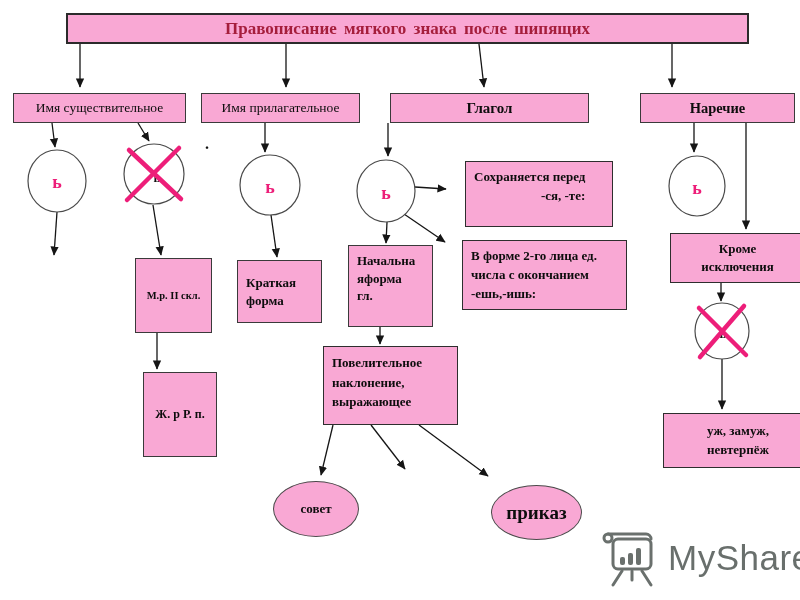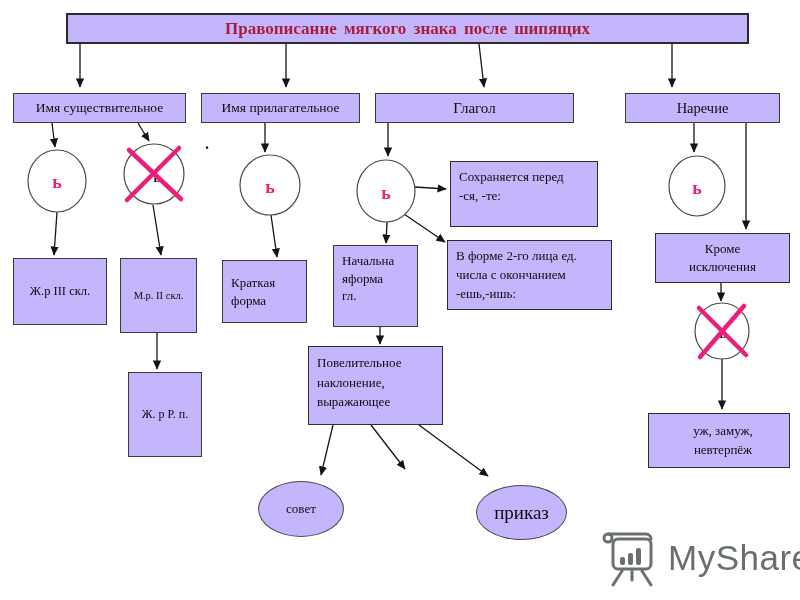--- a/index.html
+++ b/index.html
@@ -1,26 +1,26 @@
 <!DOCTYPE html>
 <html><head>
 <meta charset="utf-8">
 <style>
   html,body{margin:0;padding:0;background:#fff;}
   #canvas{position:relative;width:800px;height:600px;background:#ffffff;overflow:hidden;
           font-family:"Liberation Serif",serif;color:#0d0d0d;}
   .layer{position:absolute;left:0;top:0;z-index:1;}
   .layer.top{z-index:4;pointer-events:none;}
-  .box{position:absolute;background:#c4b5fd;border:1.3px solid #3a3a3a;box-sizing:border-box;
+  .box{position:absolute;background:#f9a8d4;border:1.3px solid #3a3a3a;box-sizing:border-box;
        display:flex;z-index:2;}
   .box>span{white-space:pre-line;display:block;}
   .center{align-items:center;justify-content:center;text-align:center;}
   .topleft{align-items:flex-start;justify-content:flex-start;text-align:left;padding:6px 8px;}
   .midleft{align-items:center;justify-content:flex-start;text-align:left;padding:0 8px;}
-  .bold{font-weight:normal;}
+  .bold{font-weight:bold;margin-left:15px;}
   .thick{border-width:1.8px;border-color:#2e2e2e;}
   .ellipse{border-radius:50%;}
   .soft{position:absolute;z-index:3;font-weight:bold;transform:translate(-50%,-50%);line-height:1;}
   #title-box{border:2px solid #2b2b2b;font-weight:bold;word-spacing:3px;}
   #watermark{position:absolute;z-index:5;display:flex;align-items:center;opacity:0.9;}
   #watermark .wm-text{font-family:"Liberation Sans",sans-serif;font-size:35px;color:#59605d;
                       letter-spacing:0.5px;margin-left:6px;}
 </style>
 </head>
 <body>
@@ -87,41 +87,38 @@
 
   <div class="soft" style="left:57px;top:182px;font-size:18px;color:#ed1e79;">ь</div>
   <div class="soft" style="left:157px;top:177px;font-size:13px;color:#111;">ь</div>
   <div class="soft" style="left:270px;top:187px;font-size:18px;color:#ed1e79;">ь</div>
   <div class="soft" style="left:386px;top:193px;font-size:18px;color:#ed1e79;">ь</div>
   <div class="soft" style="left:697px;top:188px;font-size:18px;color:#ed1e79;">ь</div>
   <div class="soft" style="left:723px;top:333px;font-size:13px;color:#111;">ь</div>
 
   <div class="soft" style="left:207px;top:144px;font-size:16px;color:#111;">.</div>
 
-  <div class="box center bold" style="left:13px;top:258px;width:94px;height:67px;font-size:12.5px;">
-    <span>Ж.р III скл.</span>
-  </div>
   <div class="box center bold" style="left:120px;top:258px;width:77px;height:75px;font-size:10.5px;">
     <span>М.р. II скл.</span>
   </div>
   <div class="box center bold" style="left:128px;top:372px;width:74px;height:85px;font-size:12px;">
     <span>Ж. р Р. п.</span>
   </div>
 
   <div class="box midleft bold" style="left:222px;top:260px;width:85px;height:63px;font-size:13px;line-height:1.35;">
     <span>Краткая
 форма</span>
   </div>
 
   <div class="box topleft bold" style="left:333px;top:245px;width:85px;height:82px;font-size:13px;line-height:1.35;">
     <span>Начальна
 яформа
 гл.</span>
   </div>
-  <div class="box topleft bold thick" style="left:450px;top:161px;width:148px;height:66px;font-size:13px;line-height:1.45;">
+  <div class="box topleft bold thick" style="left:450px;top:161px;width:148px;height:66px;font-size:13px;line-height:1.45;text-align:right;">
     <span>Сохраняется перед
 -ся, -те:</span>
   </div>
   <div class="box topleft bold thick" style="left:447px;top:240px;width:165px;height:70px;font-size:13px;line-height:1.45;">
     <span>В форме 2-го лица ед.
 числа с окончанием
 -ешь,-ишь:</span>
   </div>
   <div class="box topleft bold thick" style="left:308px;top:346px;width:135px;height:79px;font-size:13px;line-height:1.5;">
     <span>Повелительное

